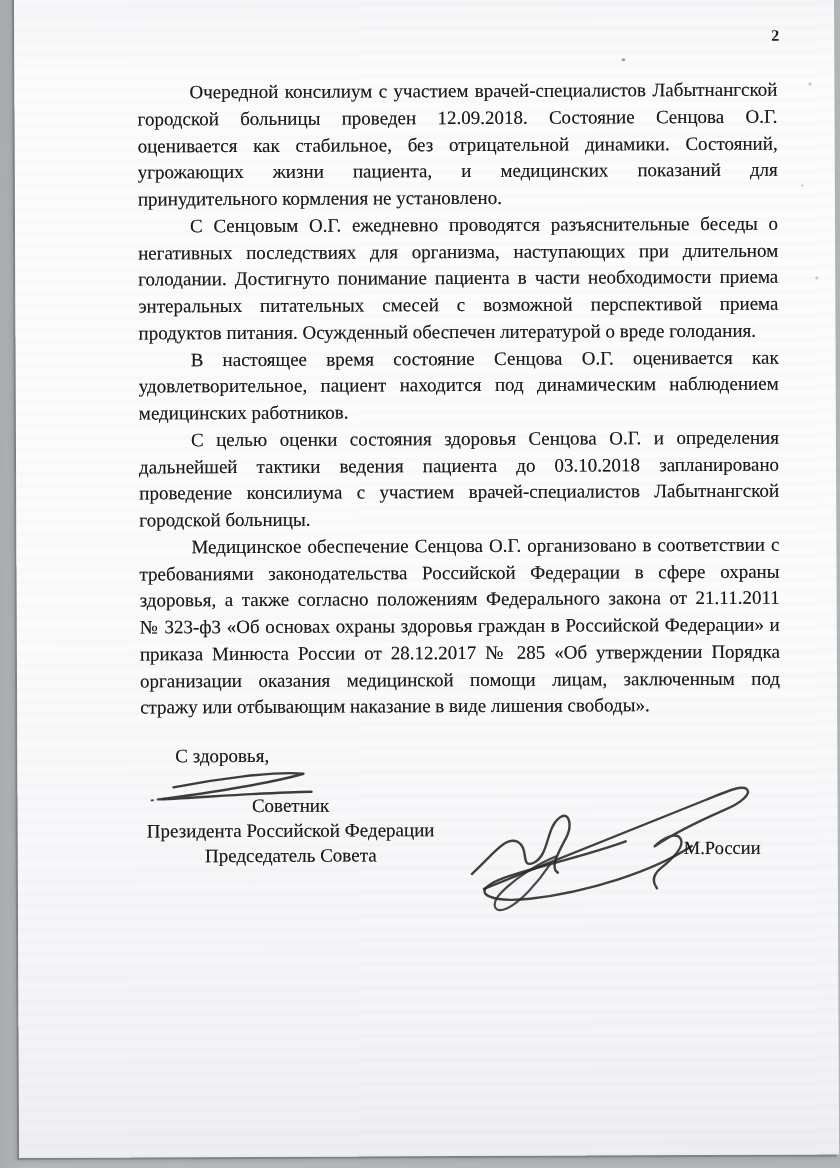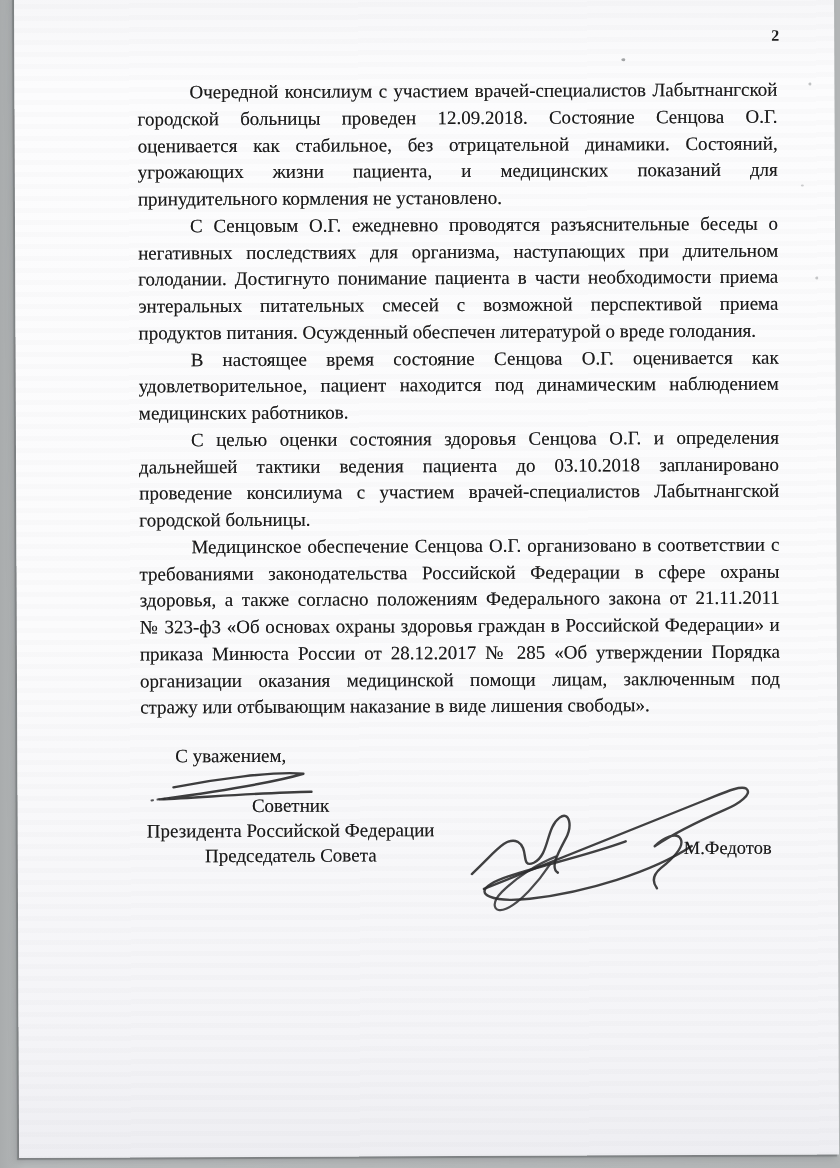--- a/index.html
+++ b/index.html
@@ -150,40 +150,40 @@
         <div class="line last">городской больницы.</div>
         <div class="line first">Медицинское обеспечение Сенцова О.Г. организовано в соответствии с</div>
         <div class="line">требованиями законодательства Российской Федерации в сфере охраны</div>
         <div class="line">здоровья, а также согласно положениям Федерального закона от 21.11.2011</div>
         <div class="line">№ 323-ф3 «Об основах охраны здоровья граждан в Российской Федерации» и</div>
         <div class="line">приказа Минюста России от 28.12.2017 № 285 «Об утверждении Порядка</div>
         <div class="line">организации оказания медицинской помощи лицам, заключенным под</div>
         <div class="line last">стражу или отбывающим наказание в виде лишения свободы».</div>
       </div>
 
-    <div class="closing">С уважением,</div>
+    <div class="closing">С здоровья,</div>
 
     <svg class="closing-flourish" viewBox="0 0 186 44">
       <path d="M 8,33 C 14,32 20,31.5 26,31" stroke-width="2" stroke-dasharray="1.5 4.5" opacity="0.8"></path>
       <path d="M 30,20 C 72,12 132,4 160,7 C 122,18 62,26 16,32 C 62,30 122,25.5 168,25" stroke-width="2.4" opacity="0.92"></path>
     </svg>
 
     <div class="signer-titles">
       <div>Советник</div>
       <div>Президента Российской Федерации</div>
       <div>Председатель Совета</div>
     </div>
 
     <svg class="signature" viewBox="0 0 322 144">
       <path d="M 18,98 C 40,78 52,60 64,66 C 76,73 66,93 80,87 C 96,79 92,52 106,42 C 116,35 119,50 112,63 C 104,78 96,92 104,97" stroke-width="2.4" opacity="0.9"></path>
       <path d="M 30,113 L 252,25 C 270,18 287,10 293,14 C 299,19 286,29 271,35 C 241,48 219,59 201,71 C 209,63 223,56 227,64 C 231,72 217,85 207,93 C 201,98 197,105 203,113" stroke-width="2.4" opacity="0.9"></path>
       <path d="M 238,71 C 198,97 132,117 76,123 C 38,127 20,118 37,108 C 57,96 122,84 172,66" stroke-width="2.4" opacity="0.9"></path>
       <path d="M 96,89 C 84,107 66,127 52,133 C 40,138 36,128 48,116 C 62,102 84,88 102,81" stroke-width="2.2" opacity="0.85"></path>
     </svg>
 
-    <div class="signer-name">М.Федотов</div>
+    <div class="signer-name">М.России</div>
 
     <div class="speck s1"></div>
     <div class="speck s2"></div>
     <div class="speck s3"></div>
     <div class="speck s4"></div>
   </div>
 </div>
 
 </body></html>

